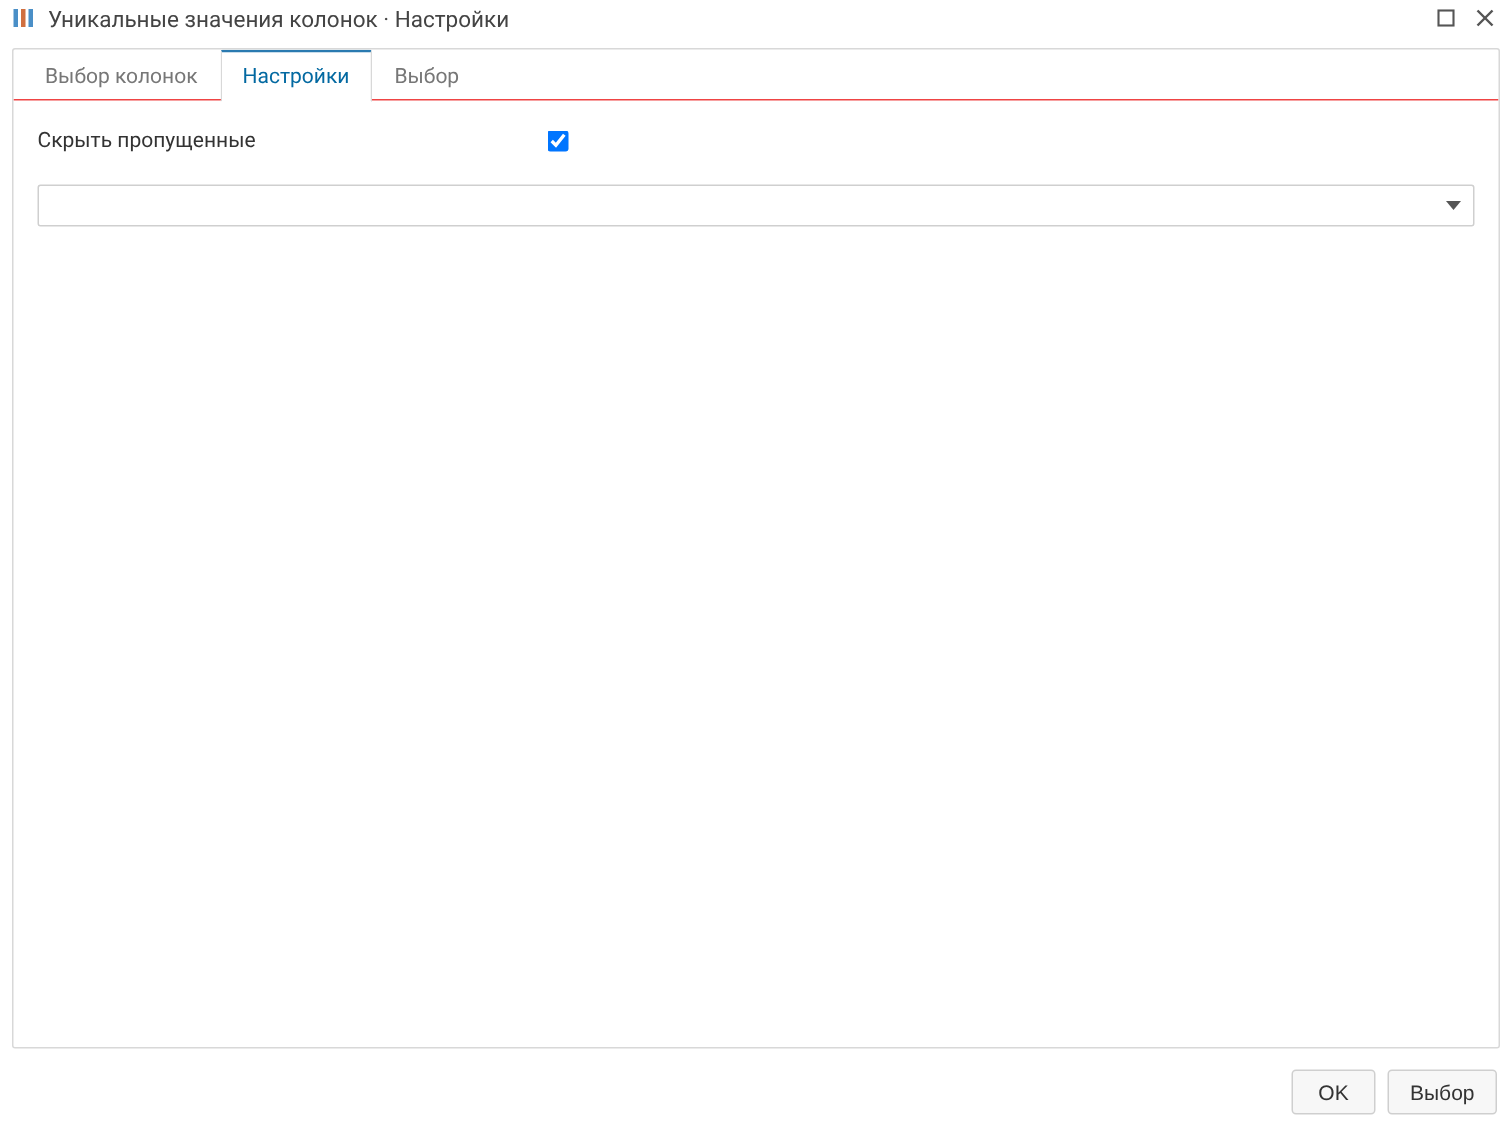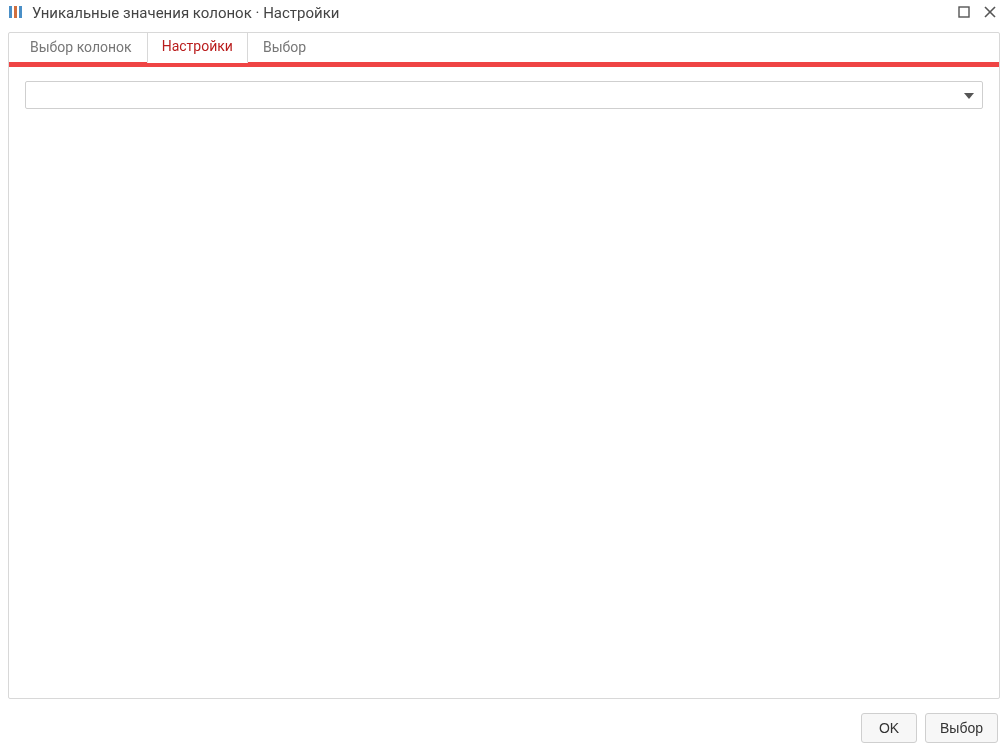--- a/index.html
+++ b/index.html
@@ -53,38 +53,38 @@
     margin: 0 8px 6px 8px;
     border: 1px solid #d8d8d8;
     border-radius: 2px;
     background: #fff;
     display: flex;
     flex-direction: column;
     overflow: hidden;
   }
   .tabs {
     display: flex;
-    border-bottom: 5px solid #ef4444;
+    border-bottom: 1px solid #ef4444;
     padding-left: 6px;
     height: 34px;
-    align-items: flex-end;
+    align-items: center;
   }
   .tab {
     padding: 8px 14px;
     font-size: 14px;
     color: #777;
     cursor: pointer;
     border: 1px solid transparent;
     border-bottom: none;
     position: relative;
     top: 1px;
     background: transparent;
   }
   .tab.active {
-    color: #b91c1c;
+    color: #0369a1;
     border: 1px solid #d8d8d8;
     border-top: 2px solid #2a7ab0;
     border-bottom: 1px solid #fff;
     border-radius: 2px 2px 0 0;
     background: #fff;
   }
   .tab-content {
     flex: 1;
     padding: 14px 16px;
   }
@@ -185,20 +185,26 @@
     <div class="tab active">
       <span>Настройки</span>
     </div>
     <div class="tab">
       <span>Выбор</span>
     </div>
   </div>
 
   <div class="tab-content">
     <div class="form-row">
+      <div class="form-label">Скрыть пропущенные</div>
+      <div class="form-control">
+        <input type="checkbox" class="checkbox" checked="" style="">
+      </div>
+    </div>
+    <div class="form-row">
       <div class="form-control">
         <div class="select-box">
           <span class="select-value"></span>
           <span class="select-caret">
             <svg viewBox="0 0 10 6" width="10" height="6">
               <polygon points="0,0 10,0 5,6" fill="#555"></polygon>
             </svg>
           </span>
         </div>
       </div>

